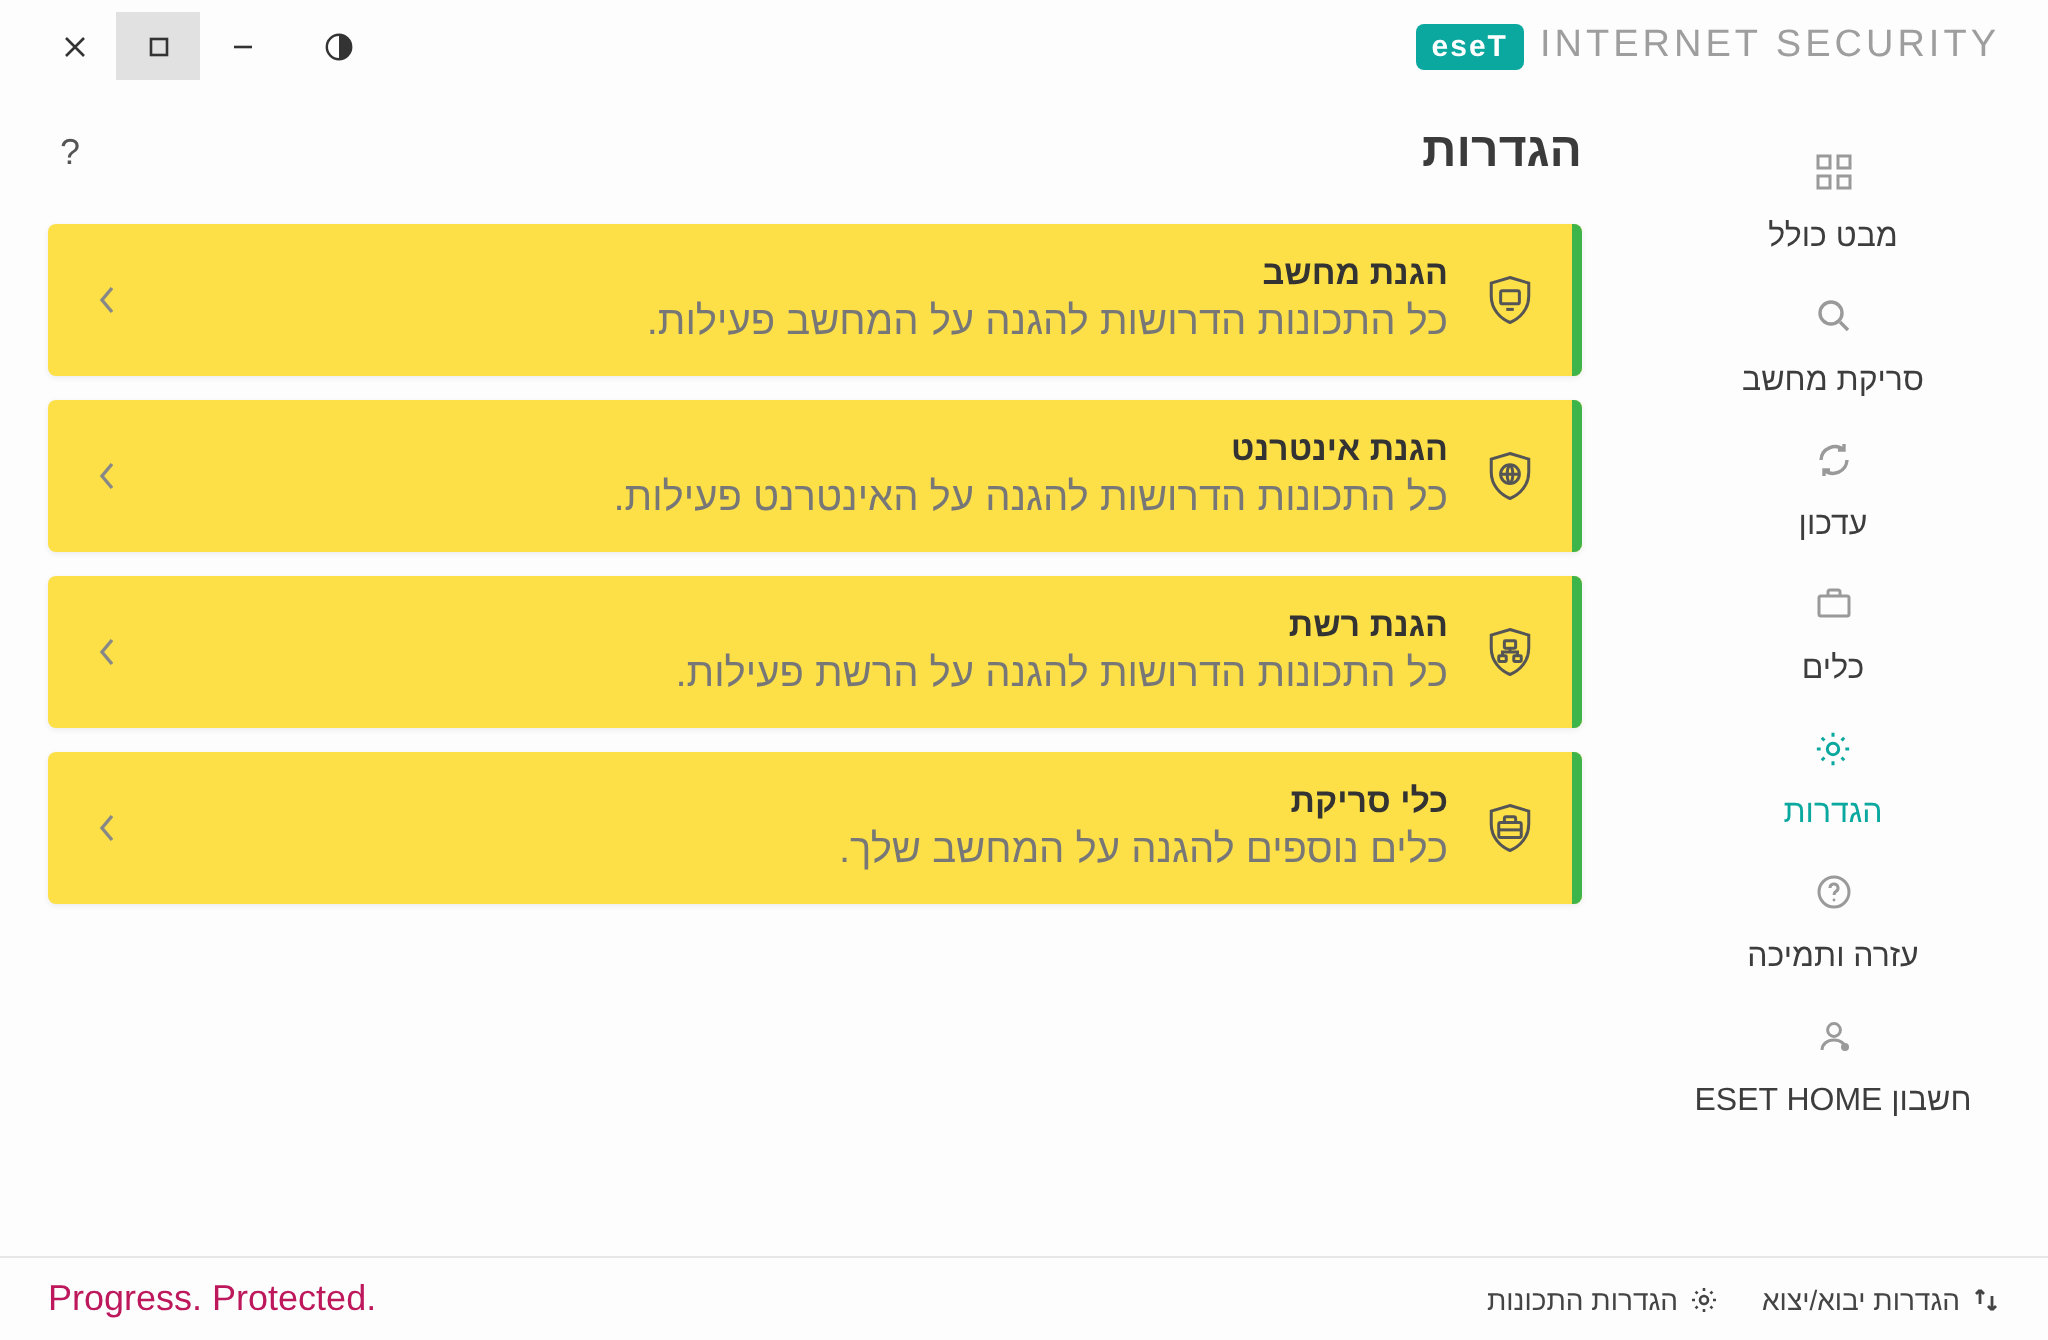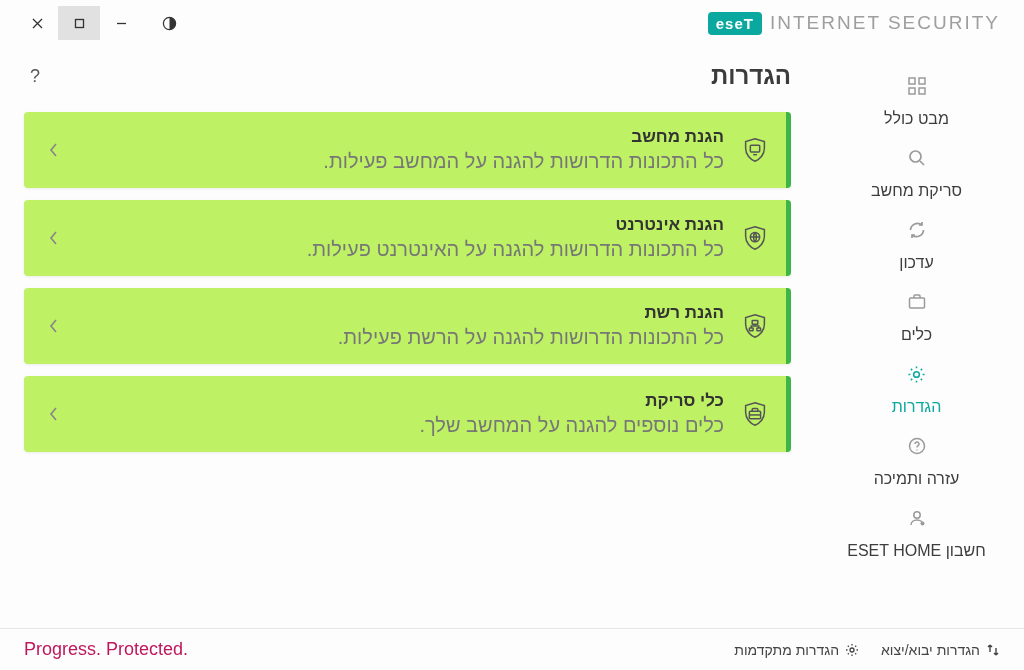--- a/index.html
+++ b/index.html
@@ -60,21 +60,21 @@
 .content { flex: 1; padding: 16px 18px 0 24px; }
 .content-head {
   display: flex; justify-content: space-between; align-items: center;
   margin-bottom: 22px; padding-left: 6px;
 }
 .page-title { font-size: 24px; color: #3b3b3b; font-weight: 600; }
 .help-icon { font-size: 18px; color: #555; cursor: pointer; }
 
 .card {
   display: flex; align-items: center;
-  background: #bef264; border-radius: 4px;
+  background: #fde047; border-radius: 4px;
   box-shadow: 0 1px 3px rgba(0,0,0,0.07);
   margin-bottom: 12px; cursor: pointer;
   direction: rtl; padding: 0; height: 76px;
 }
 .card-accent { width: 5px; height: 100%; background: #3eb54a; border-radius: 0 4px 4px 0; }
 .card-icon { width: 62px; display: flex; align-items: center; justify-content: center; }
 .card-body { flex: 1; }
 .card-title { font-size: 17px; font-weight: 700; color: #333; margin-bottom: 3px; }
 .card-desc { font-size: 20px; color: #777; }
 .card-arrow { width: 60px; display: flex; align-items: center; justify-content: center; color: #888; }
@@ -303,17 +303,17 @@
       </span>
       <span>הגדרות יבוא/יצוא</span>
     </div>
     <div class="footer-link">
       <span class="f-icon">
         <svg width="14" height="14" viewBox="0 0 14 14" fill="none" stroke="#444" stroke-width="1.3">
             <circle cx="7" cy="7" r="2"></circle>
             <path d="M7 1v1.5M7 11.5V13M13 7h-1.5M2.5 7H1M11.2 2.8l-1 1M3.8 10.2l-1 1M11.2 11.2l-1-1M3.8 3.8l-1-1"></path>
           </svg>
       </span>
-      <span>הגדרות מתקדמות</span>
+      <span>הגדרות התכונות</span>
     </div>
   </div>
   <div class="footer-right">Progress. Protected.</div>
 </div>
 
 </body></html>

